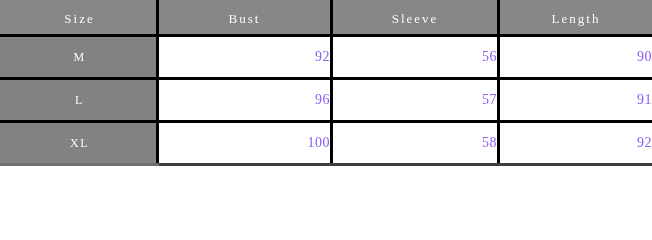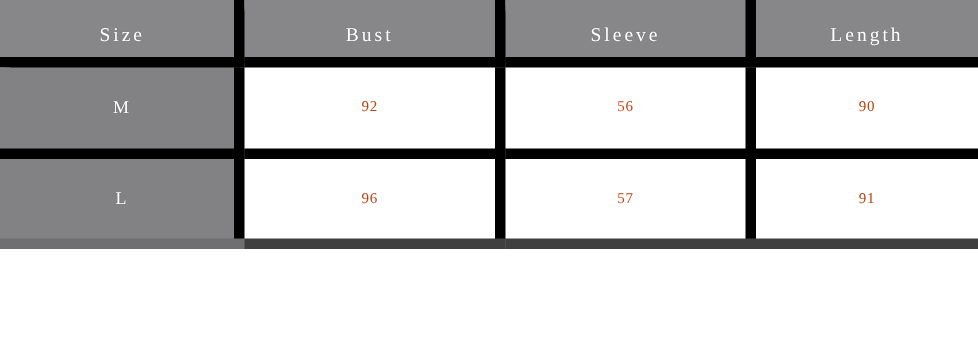--- a/index.html
+++ b/index.html
@@ -23,21 +23,21 @@
   #size-chart col.c-bust   { width: 174px; }
   #size-chart col.c-sleeve { width: 167px; }
   #size-chart col.c-length { width: 155px; }
 
   #size-chart th,
   #size-chart td {
     padding: 0;
     margin: 0;
     text-align: center;
     vertical-align: middle;
-    border: 7px solid #000000;
+    border: 3px solid #000000;
     font-weight: normal;
     letter-spacing: 1px;
   }
   #size-chart thead th {
     height: 31px;
     background: #878789;
     color: #ffffff;
     font-size: 13px;
     letter-spacing: 2px;
     border-top-color: #878789;
@@ -54,23 +54,24 @@
   #size-chart tbody td.size-cell {
     background: #828284;
     color: #ffffff;
     font-size: 12px;
     letter-spacing: 1.5px;
     border-left-color: #828284;
     text-shadow: 0 0 1px rgba(0,0,0,0.15);
   }
   #size-chart tbody td.value-cell {
     background: #ffffff;
-    color: #c2410c;
-    font-size: 10px;
+    color: #8b5cf6;
+    font-size: 14px;
     letter-spacing: 0.5px;
+    text-align: right;
   }
   #size-chart tbody tr:last-child td {
     border-bottom-color: #6f6f71;
   }
   #size-chart tbody tr:last-child td.value-cell {
     border-bottom-color: #3f3f3f;
   }
   #size-chart tbody td.value-cell.last-col {
     border-right-color: #3f3f3f;
   }
@@ -99,14 +100,20 @@
       <td class="value-cell">92</td>
       <td class="value-cell">56</td>
       <td class="value-cell last-col">90</td>
     </tr>
     <tr>
       <td class="size-cell">L</td>
       <td class="value-cell">96</td>
       <td class="value-cell">57</td>
       <td class="value-cell last-col">91</td>
     </tr>
+    <tr>
+      <td class="size-cell">XL</td>
+      <td class="value-cell">100</td>
+      <td class="value-cell">58</td>
+      <td class="value-cell last-col">92</td>
+    </tr>
   </tbody>
 </table>
 
 </body></html>

